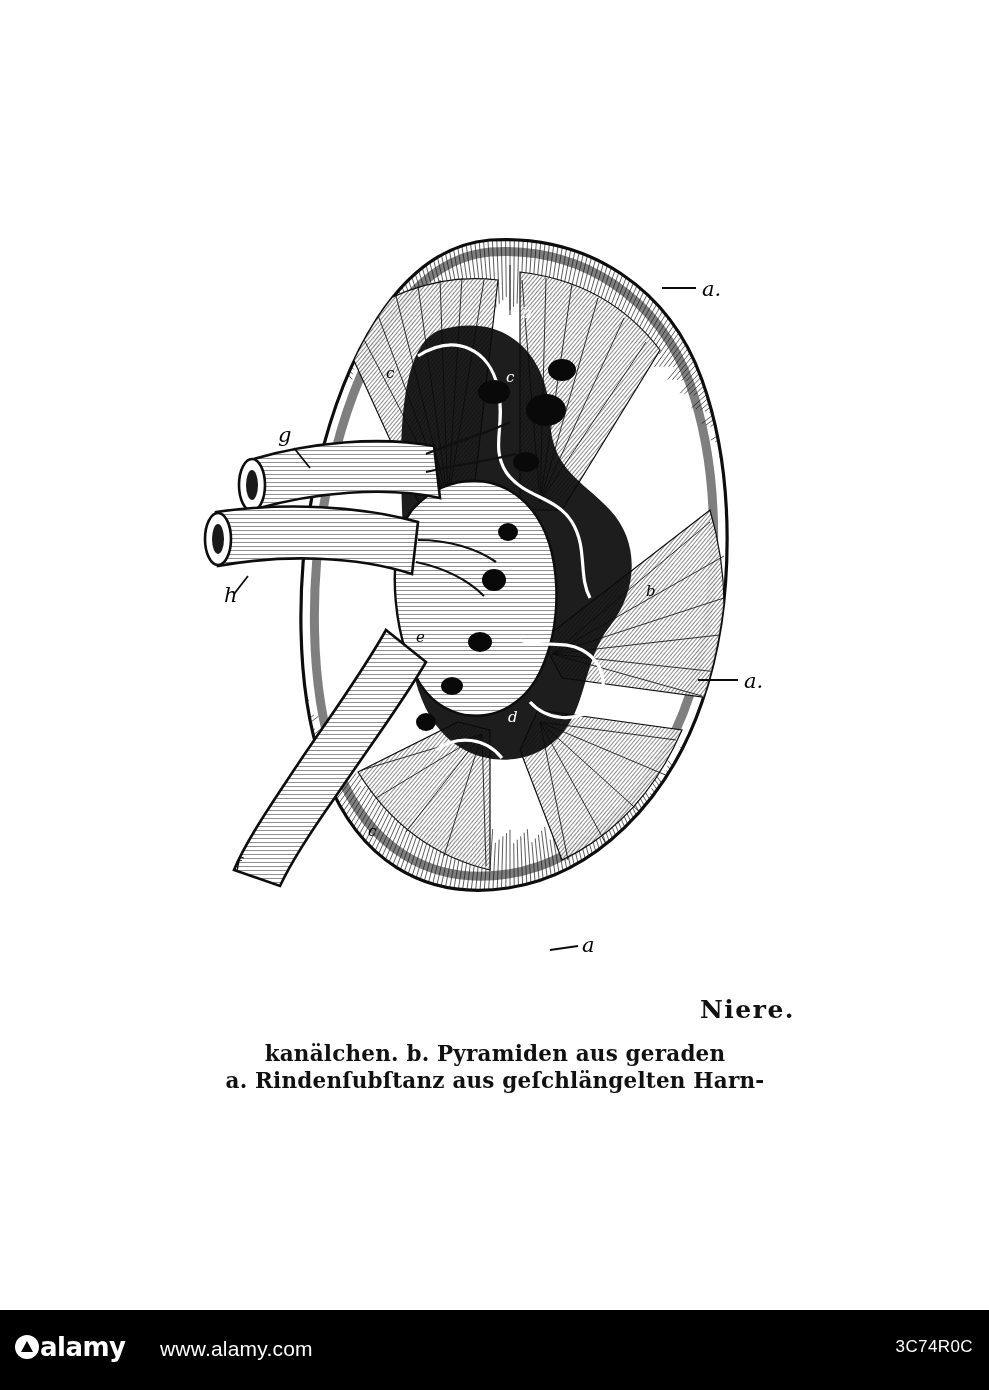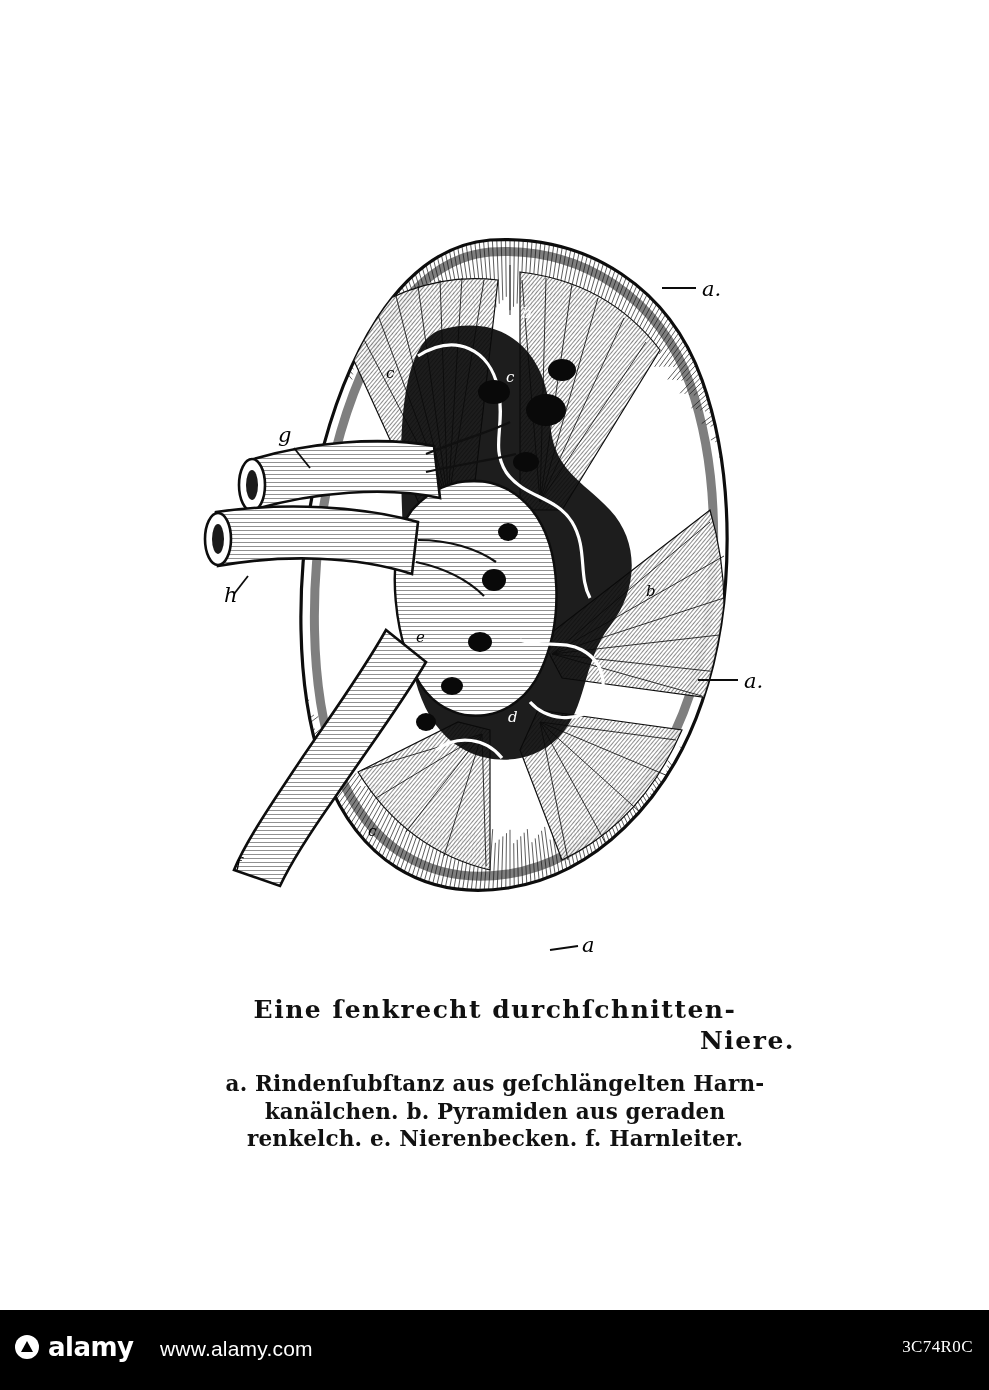--- a/index.html
+++ b/index.html
@@ -79,21 +79,21 @@
     height: 80px;
     background: #000000;
     color: #ffffff;
   }
   .wm-logo {
     position: absolute;
     left: 14px;
     top: 22px;
     display: flex;
     align-items: center;
-    gap: 8px;
+    gap: 0;
   }
   .wm-logo-mark {
     width: 26px;
     height: 26px;
     position: relative;
     display: inline-block;
   }
   .wm-logo-text {
     font-family: "DejaVu Sans", sans-serif;
     font-size: 26px;
@@ -107,21 +107,21 @@
     top: 27px;
     font-family: "Liberation Sans", sans-serif;
     font-size: 21px;
     color: #ffffff;
     letter-spacing: 0.2px;
   }
   .wm-id {
     position: absolute;
     right: 16px;
     top: 27px;
-    font-family: Liberation Serif, serif;
+    font-family: Liberation Sans, sans-serif;
     font-size: 17px;
     color: #ffffff;
     letter-spacing: 0.4px;
     text-align: right;
   }
 
   
   .lbl {
     font-family: "DejaVu Serif", serif;
     font-style: italic;
@@ -784,27 +784,25 @@
       <text class="lbl-sm" x="226" y="432">e</text>
       <text class="lbl-in" x="318" y="512">d</text>
       <text class="lbl-sm" x="178" y="626">c</text>
       <text class="lbl-sm" x="46" y="658">f</text>
       <text class="lbl" x="392" y="742">a</text>
     </svg>
   </div>
 
   <div class="caption">
     <div class="caption-title">
-      <span>Eine ſenkrecht durchſchnitten‑</span>
       <span class="line2">Niere.</span>
     </div>
     <div class="caption-legend">
+      <span>kanälchen.   b. Pyramiden aus geraden</span>
       <span>a. Rindenſubſtanz aus geſchlängelten Harn‑</span>
-      <span>kanälchen.   b. Pyramiden aus geraden</span>
-      <span>renkelch.  e. Nierenbecken.  f. Harnleiter.</span>
     </div>
   </div>
 </div>
 
 <div class="watermark-bar">
   <div class="wm-logo">
     <span class="wm-logo-mark">
       <svg width="26" height="26" viewBox="0 0 26 26" xmlns="http://www.w3.org/2000/svg">
         <circle cx="13" cy="13" r="12" fill="#ffffff"></circle>
         <path d="M7 18 L13 7 L19 18 Z" fill="#000000"></path>

